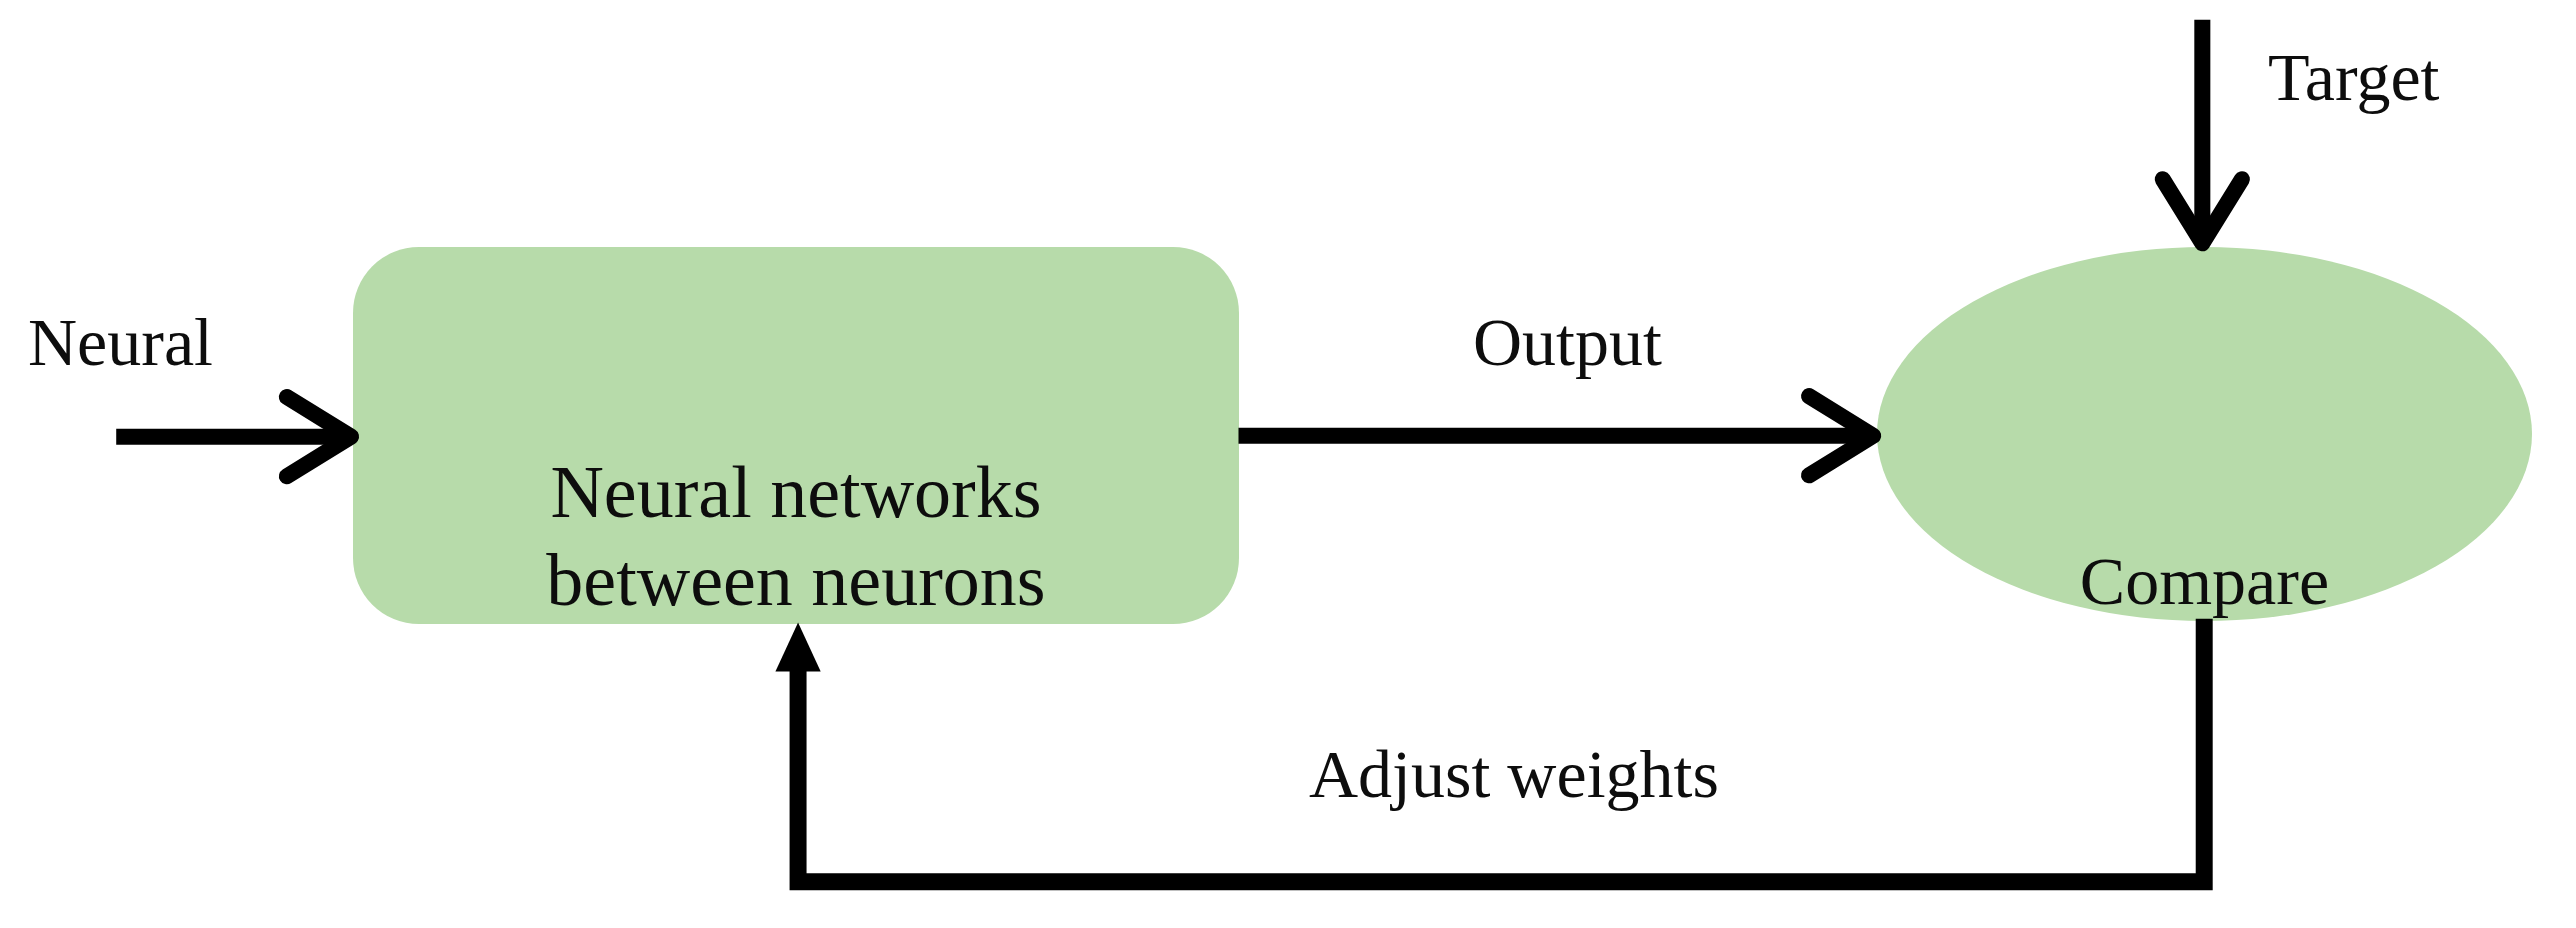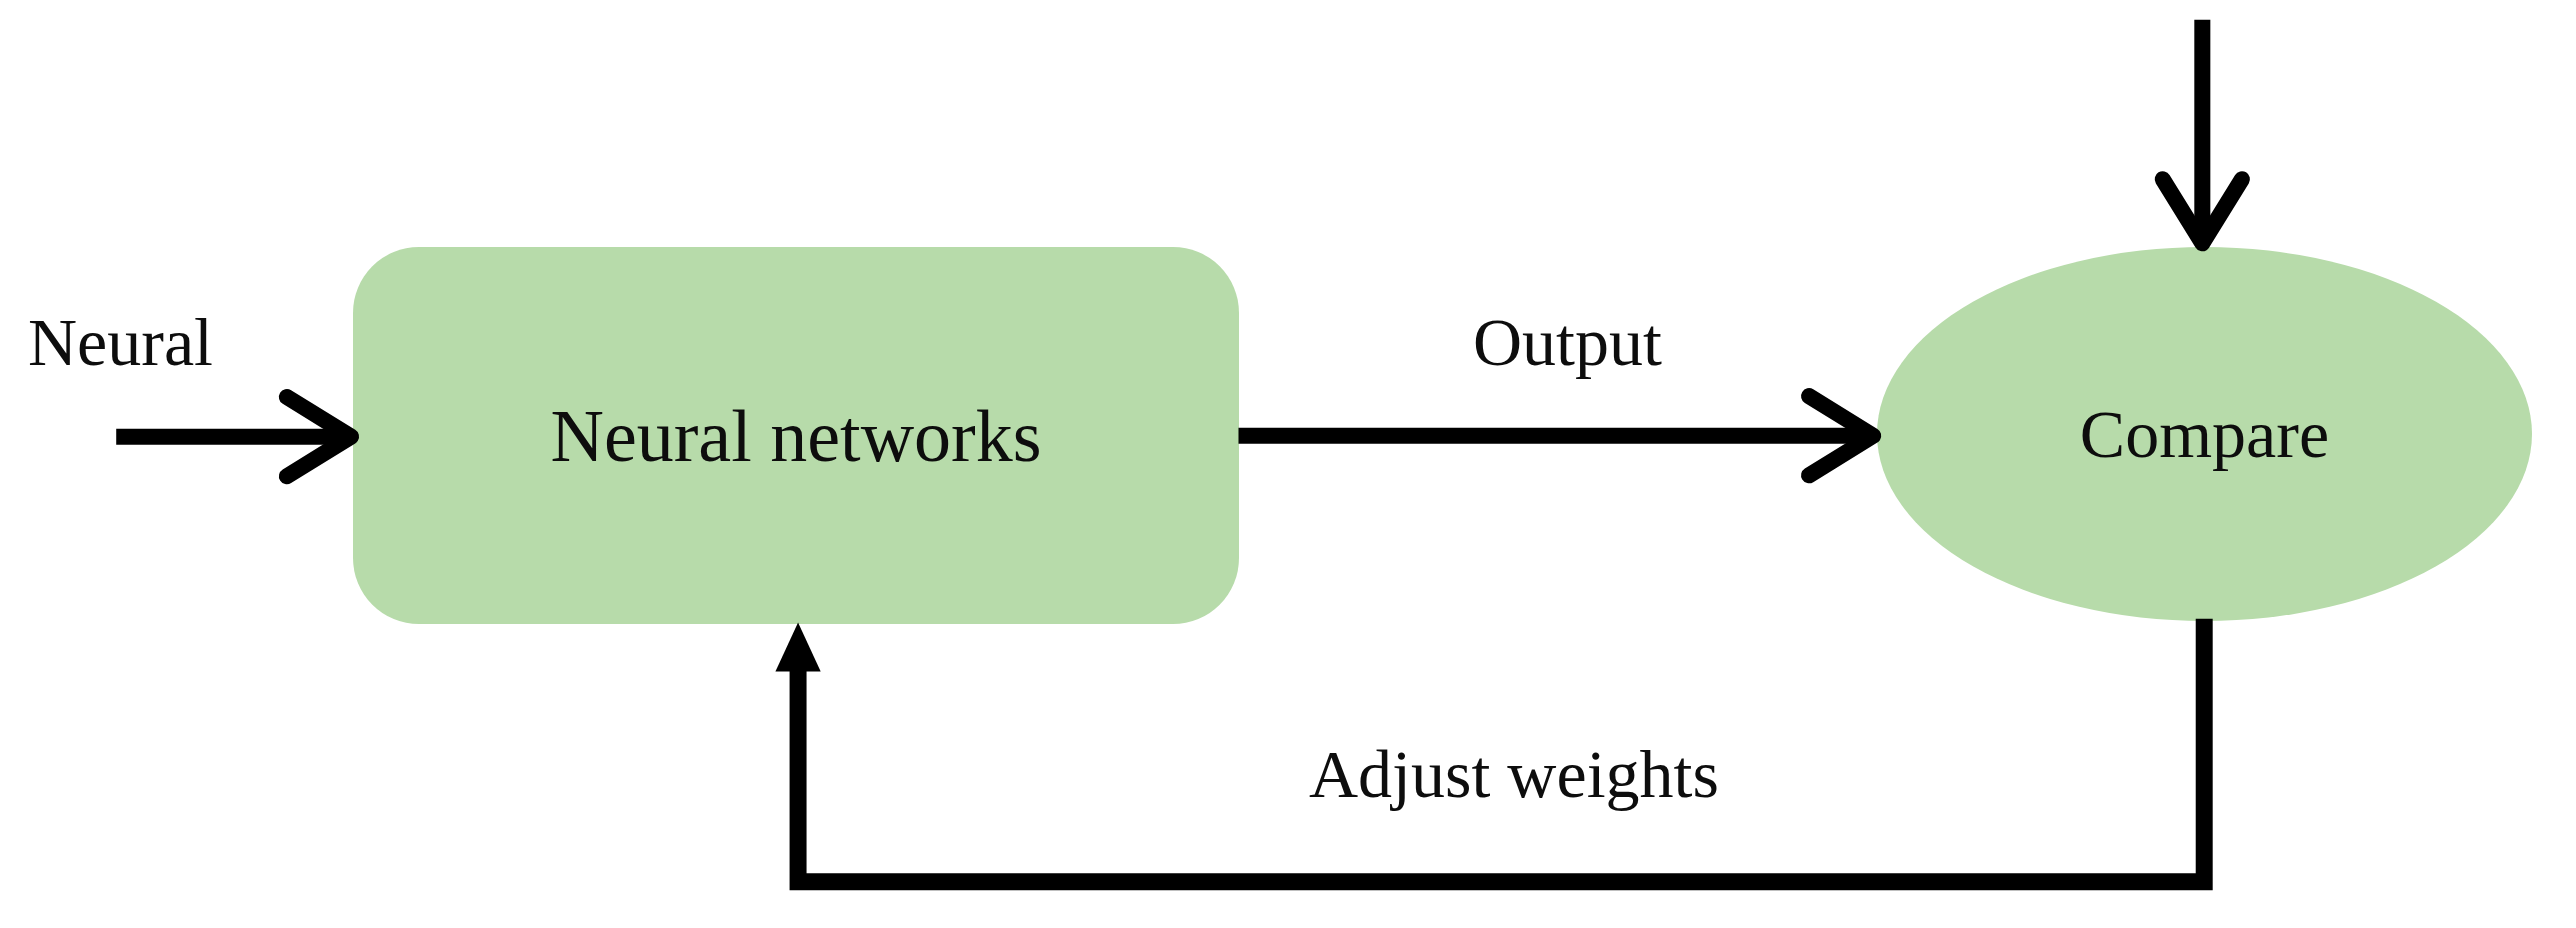--- a/index.html
+++ b/index.html
@@ -44,21 +44,21 @@
     stroke-linejoin:miter;
   }
   .edge-layer .tri{
     fill:var(--line);
     stroke:none;
   }
   .node{
     position:absolute;
     background:var(--node-fill);
     display:flex;
-    align-items:center;
+    align-items:flex-end;
     justify-content:center;
     text-align:center;
     z-index:1;
     font-family:Liberation Serif, serif;
   }
   .node-box{
     left:353px;top:247px;
     width:886px;height:377px;
     border-radius:66px;
   }
@@ -109,25 +109,27 @@
 
     <g>
       <polyline class="elbow" points="2337,656 2337,935 846,935 846,706"></polyline>
       <polygon class="tri" points="846,660 822,712 870,712"></polygon>
     </g>
   </svg>
 
   <div class="node node-box">
     <div>
       <div class="box-line">Neural networks</div>
+      <div class="box-line">between neurons</div>
     </div>
   </div>
 
   <div class="node node-ellipse">
     <span>Compare</span>
   </div>
 
   <div class="flow-label label-input">Neural</div>
   <div class="flow-label label-output">Output</div>
+  <div class="flow-label label-target">Target</div>
   <div class="flow-label label-adjust">Adjust weights</div>
 
 </div>
 
 
 </body></html>

